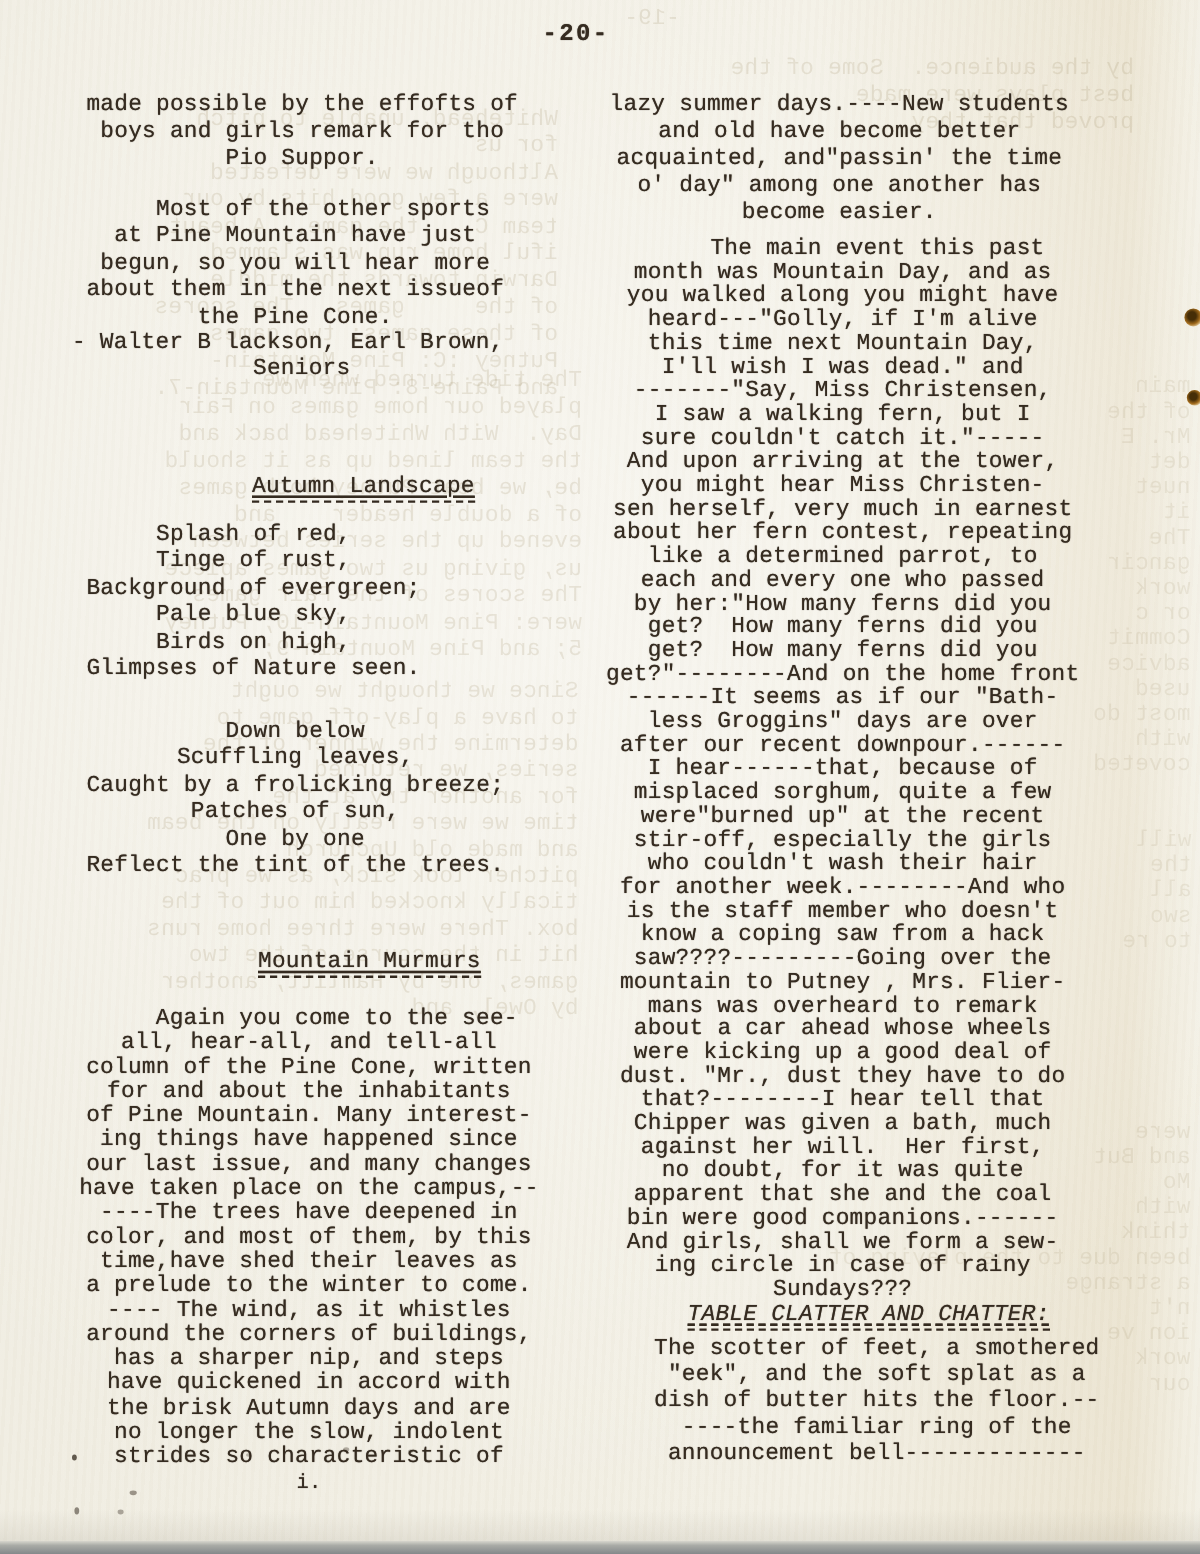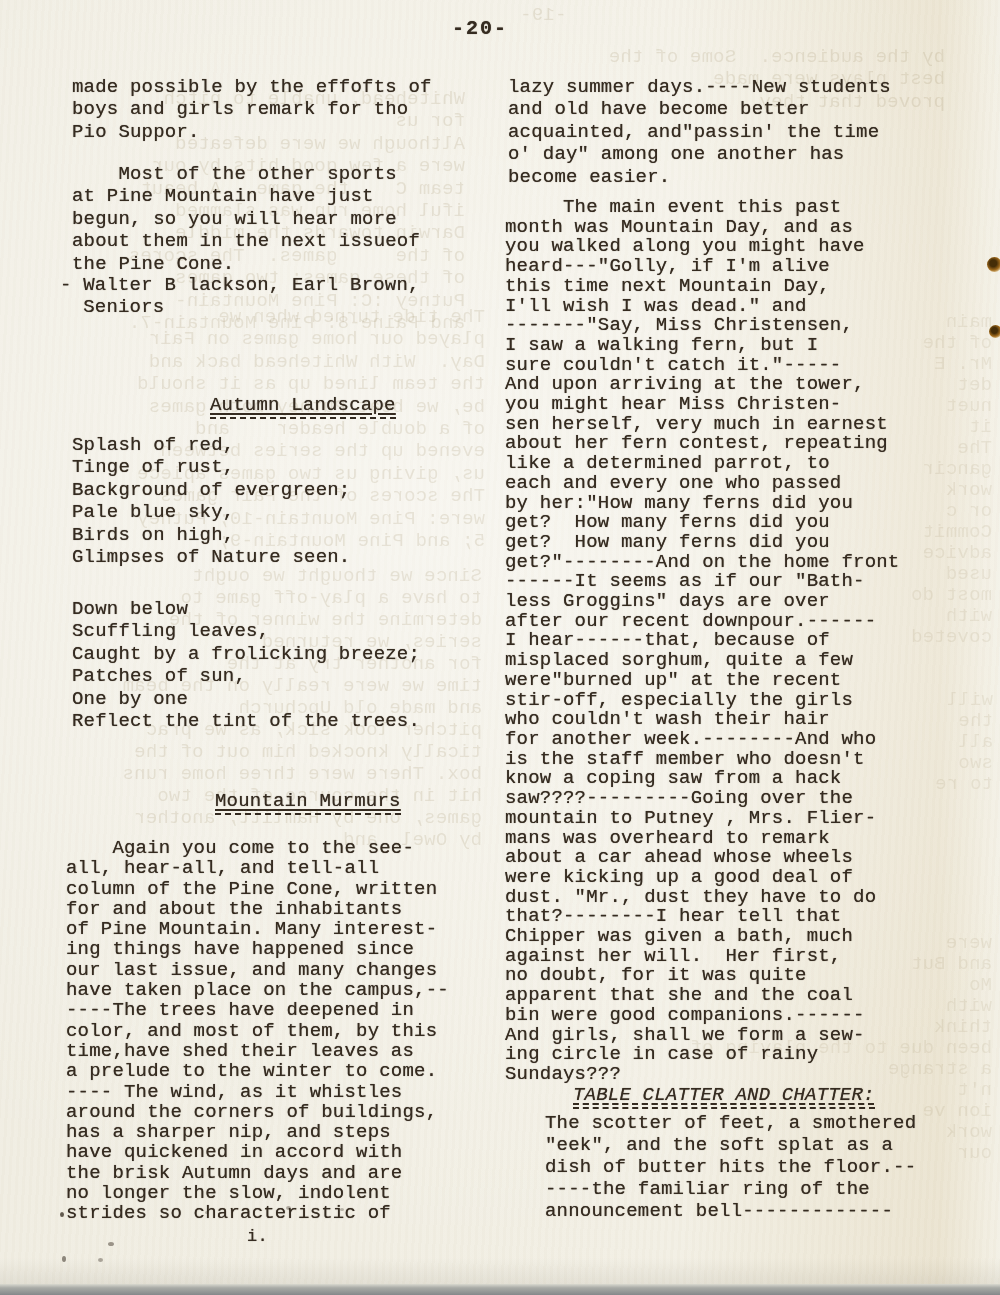--- a/index.html
+++ b/index.html
@@ -15,20 +15,21 @@
     font-family:"Liberation Mono","DejaVu Sans Mono",monospace;
   }
   .tw{
     position:absolute;
     font-size:19px;
     line-height:22.4px;
     color:#352b20;
     white-space:pre;
     letter-spacing:0.2px;
     text-shadow:0 0 0.8px rgba(48,38,26,0.8);
+    text-align:center;
   }
   .lh203{line-height:20.3px;}
   .lh197{line-height:19.7px;}
   .lh220{line-height:22.0px;margin-left:40px;}
   .pagenum{font-weight:bold;letter-spacing:2px;font-size:20px;}
   .head{
     border-bottom:2px dashed #33291f;
     padding-bottom:1px;
     text-decoration:underline;
     text-underline-offset:3px;

